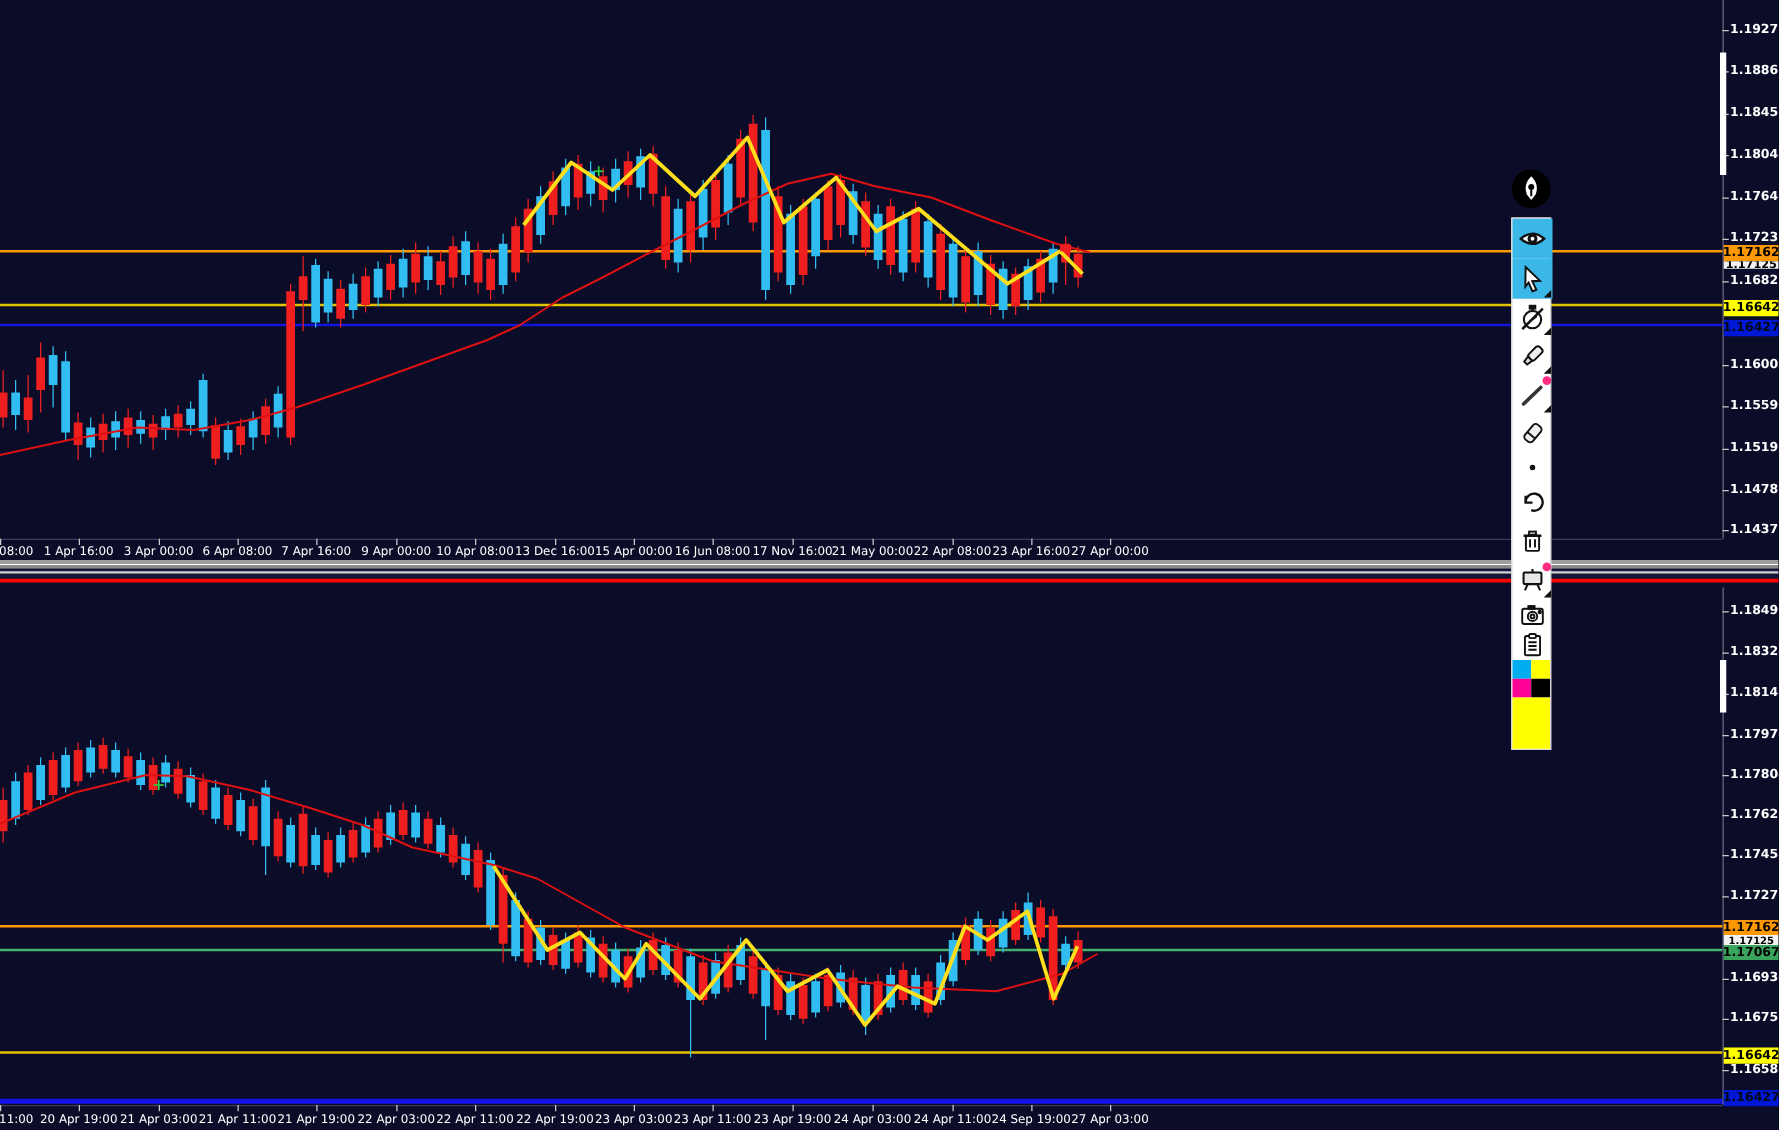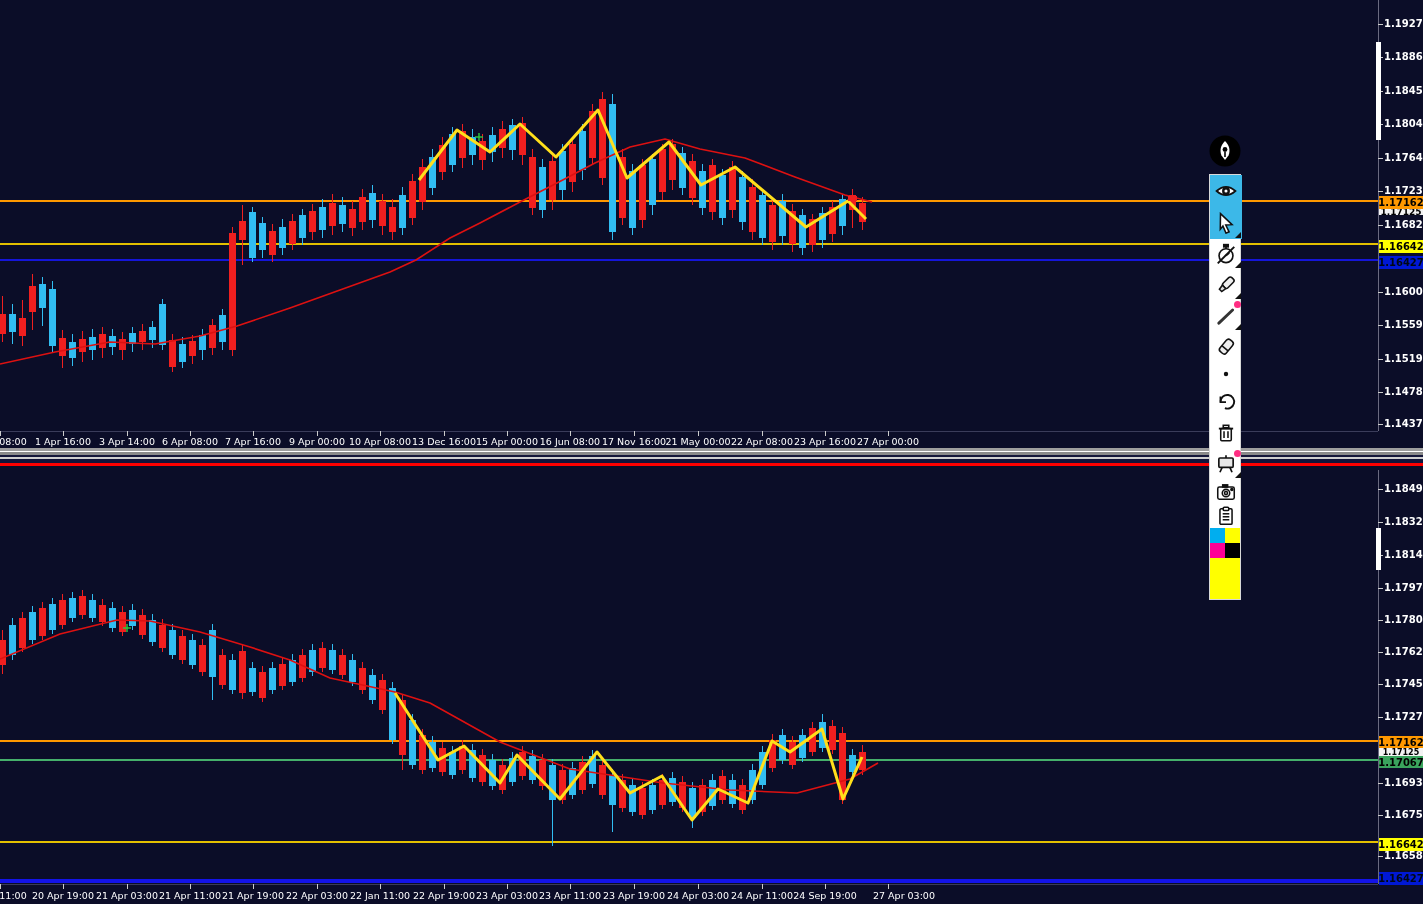--- a/index.html
+++ b/index.html
@@ -417,21 +417,21 @@
     <div class="plabel abs" style="top: 196px; height: 13px; background: rgb(255, 152, 0); color: rgb(0, 0, 0); font-size: 10px; z-index: 5;">1.17162</div>
     <div class="plabel abs" style="top: 209px; height: 6px; background: rgb(242, 242, 242); color: rgb(0, 0, 0); font-size: 9px; z-index: 5;">1.17125</div>
     <div class="plabel abs" style="top: 240px; height: 13px; background: rgb(255, 255, 0); color: rgb(0, 0, 0); font-size: 10px; z-index: 5;">1.16642</div>
     <div class="plabel abs" style="top: 256px; height: 13px; background: rgb(0, 24, 212); color: rgb(0, 8, 20); font-size: 10px; z-index: 5;">1.16427</div>
     <div class="abs" style="left: 1376px; top: 42px; width: 5px; height: 98px; background: rgb(255, 255, 255); z-index: 6;"></div>
     <div class="abs" style="left: 0px; top: 431px; width: 1px; height: 5px; background: rgb(204, 204, 204); z-index: 4;"></div>
     <div class="ticklbl abs" style="left: -22px; top: 436px; z-index: 4;">08:00</div>
     <div class="abs" style="left: 63px; top: 431px; width: 1px; height: 5px; background: rgb(204, 204, 204); z-index: 4;"></div>
     <div class="ticklbl abs" style="left: 28px; top: 436px; z-index: 4;">1 Apr 16:00</div>
     <div class="abs" style="left: 127px; top: 431px; width: 1px; height: 5px; background: rgb(204, 204, 204); z-index: 4;"></div>
-    <div class="ticklbl abs" style="left: 92px; top: 436px; z-index: 4;">3 Apr 14:00</div>
+    <div class="ticklbl abs" style="left: 92px; top: 436px; z-index: 4;">3 Apr 00:00</div>
     <div class="abs" style="left: 190px; top: 431px; width: 1px; height: 5px; background: rgb(204, 204, 204); z-index: 4;"></div>
     <div class="ticklbl abs" style="left: 155px; top: 436px; z-index: 4;">6 Apr 08:00</div>
     <div class="abs" style="left: 253px; top: 431px; width: 1px; height: 5px; background: rgb(204, 204, 204); z-index: 4;"></div>
     <div class="ticklbl abs" style="left: 218px; top: 436px; z-index: 4;">7 Apr 16:00</div>
     <div class="abs" style="left: 317px; top: 431px; width: 1px; height: 5px; background: rgb(204, 204, 204); z-index: 4;"></div>
     <div class="ticklbl abs" style="left: 282px; top: 436px; z-index: 4;">9 Apr 00:00</div>
     <div class="abs" style="left: 380px; top: 431px; width: 1px; height: 5px; background: rgb(204, 204, 204); z-index: 4;"></div>
     <div class="ticklbl abs" style="left: 345px; top: 436px; z-index: 4;">10 Apr 08:00</div>
     <div class="abs" style="left: 444px; top: 431px; width: 1px; height: 5px; background: rgb(204, 204, 204); z-index: 4;"></div>
     <div class="ticklbl abs" style="left: 409px; top: 436px; z-index: 4;">13 Dec 16:00</div>
@@ -483,37 +483,37 @@
     <div class="ticklbl abs" style="left: 28px; top: 890px; z-index: 4;">20 Apr 19:00</div>
     <div class="abs" style="left: 127px; top: 884px; width: 1px; height: 5px; background: rgb(204, 204, 204); z-index: 4;"></div>
     <div class="ticklbl abs" style="left: 92px; top: 890px; z-index: 4;">21 Apr 03:00</div>
     <div class="abs" style="left: 190px; top: 884px; width: 1px; height: 5px; background: rgb(204, 204, 204); z-index: 4;"></div>
     <div class="ticklbl abs" style="left: 155px; top: 890px; z-index: 4;">21 Apr 11:00</div>
     <div class="abs" style="left: 253px; top: 884px; width: 1px; height: 5px; background: rgb(204, 204, 204); z-index: 4;"></div>
     <div class="ticklbl abs" style="left: 218px; top: 890px; z-index: 4;">21 Apr 19:00</div>
     <div class="abs" style="left: 317px; top: 884px; width: 1px; height: 5px; background: rgb(204, 204, 204); z-index: 4;"></div>
     <div class="ticklbl abs" style="left: 282px; top: 890px; z-index: 4;">22 Apr 03:00</div>
     <div class="abs" style="left: 380px; top: 884px; width: 1px; height: 5px; background: rgb(204, 204, 204); z-index: 4;"></div>
-    <div class="ticklbl abs" style="left: 345px; top: 890px; z-index: 4;">22 Jan 11:00</div>
+    <div class="ticklbl abs" style="left: 345px; top: 890px; z-index: 4;">22 Apr 11:00</div>
     <div class="abs" style="left: 444px; top: 884px; width: 1px; height: 5px; background: rgb(204, 204, 204); z-index: 4;"></div>
     <div class="ticklbl abs" style="left: 409px; top: 890px; z-index: 4;">22 Apr 19:00</div>
     <div class="abs" style="left: 507px; top: 884px; width: 1px; height: 5px; background: rgb(204, 204, 204); z-index: 4;"></div>
     <div class="ticklbl abs" style="left: 472px; top: 890px; z-index: 4;">23 Apr 03:00</div>
     <div class="abs" style="left: 570px; top: 884px; width: 1px; height: 5px; background: rgb(204, 204, 204); z-index: 4;"></div>
     <div class="ticklbl abs" style="left: 535px; top: 890px; z-index: 4;">23 Apr 11:00</div>
     <div class="abs" style="left: 634px; top: 884px; width: 1px; height: 5px; background: rgb(204, 204, 204); z-index: 4;"></div>
     <div class="ticklbl abs" style="left: 599px; top: 890px; z-index: 4;">23 Apr 19:00</div>
     <div class="abs" style="left: 698px; top: 884px; width: 1px; height: 5px; background: rgb(204, 204, 204); z-index: 4;"></div>
     <div class="ticklbl abs" style="left: 663px; top: 890px; z-index: 4;">24 Apr 03:00</div>
     <div class="abs" style="left: 762px; top: 884px; width: 1px; height: 5px; background: rgb(204, 204, 204); z-index: 4;"></div>
     <div class="ticklbl abs" style="left: 727px; top: 890px; z-index: 4;">24 Apr 11:00</div>
     <div class="abs" style="left: 825px; top: 884px; width: 1px; height: 5px; background: rgb(204, 204, 204); z-index: 4;"></div>
     <div class="ticklbl abs" style="left: 790px; top: 890px; z-index: 4;">24 Sep 19:00</div>
     <div class="abs" style="left: 888px; top: 884px; width: 1px; height: 5px; background: rgb(204, 204, 204); z-index: 4;"></div>
-    <div class="ticklbl abs" style="left: 853px; top: 890px; z-index: 4; margin-left: 16px;">27 Apr 03:00</div>
+    <div class="ticklbl abs" style="left: 853px; top: 890px; z-index: 4;">27 Apr 03:00</div>
     <div class="abs" style="left: 0px; top: 448px; width: 1423px; height: 3px; background: rgb(158, 158, 158); z-index: 7;"></div>
     <div class="abs" style="left: 0px; top: 451px; width: 1423px; height: 1px; background: rgb(255, 255, 255); z-index: 7;"></div>
     <div class="abs" style="left: 0px; top: 452px; width: 1423px; height: 3px; background: rgb(138, 138, 138); z-index: 7;"></div>
     <div class="abs" style="left: 0px; top: 455px; width: 1423px; height: 2px; background: rgb(21, 23, 58); z-index: 7;"></div>
     <div class="abs" style="left: 0px; top: 457px; width: 1423px; height: 2px; background: rgb(207, 207, 207); z-index: 7;"></div>
     <div class="abs" style="left: 0px; top: 459px; width: 1423px; height: 4px; background: rgb(18, 20, 58); z-index: 7;"></div>
     <div class="abs" style="left: 0px; top: 463px; width: 1423px; height: 3px; background: rgb(255, 0, 0); z-index: 8;"></div>
     <div class="abs" style="left: 1209px; top: 135px; width: 32px; height: 32px; z-index: 10;">
       <svg width="32" height="32" viewBox="0 0 32 32">
         <circle cx="16" cy="16" r="15.5" fill="#000"></circle>

